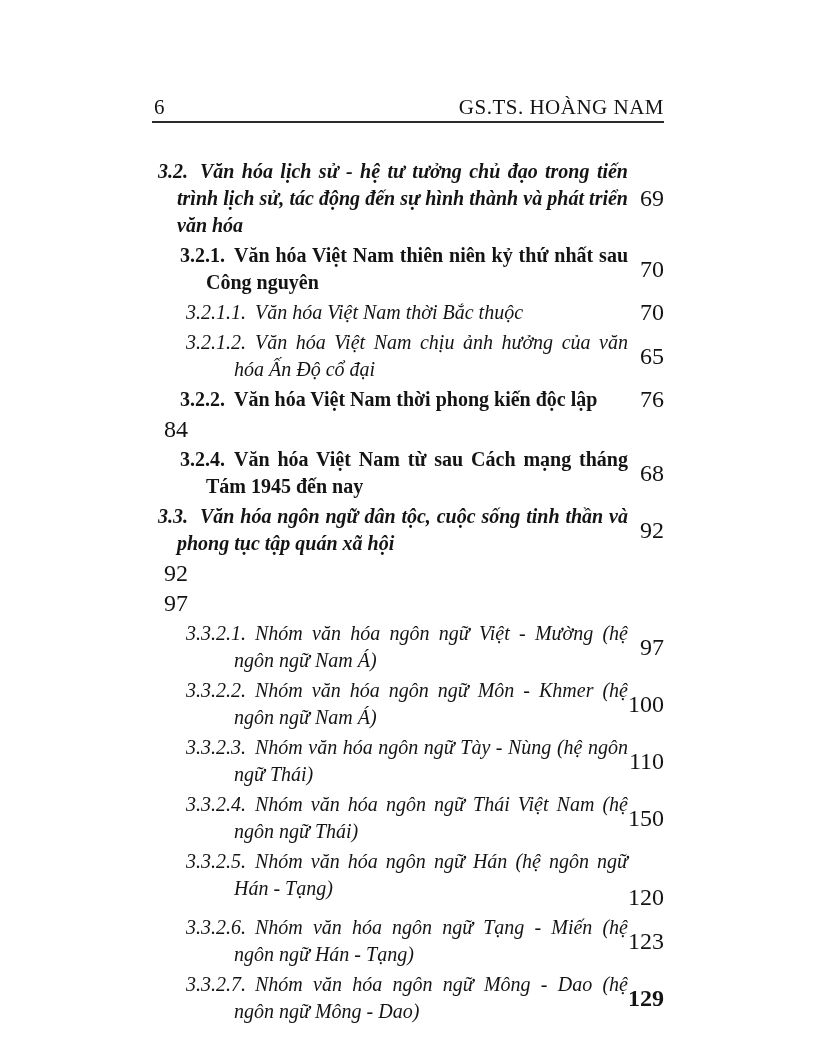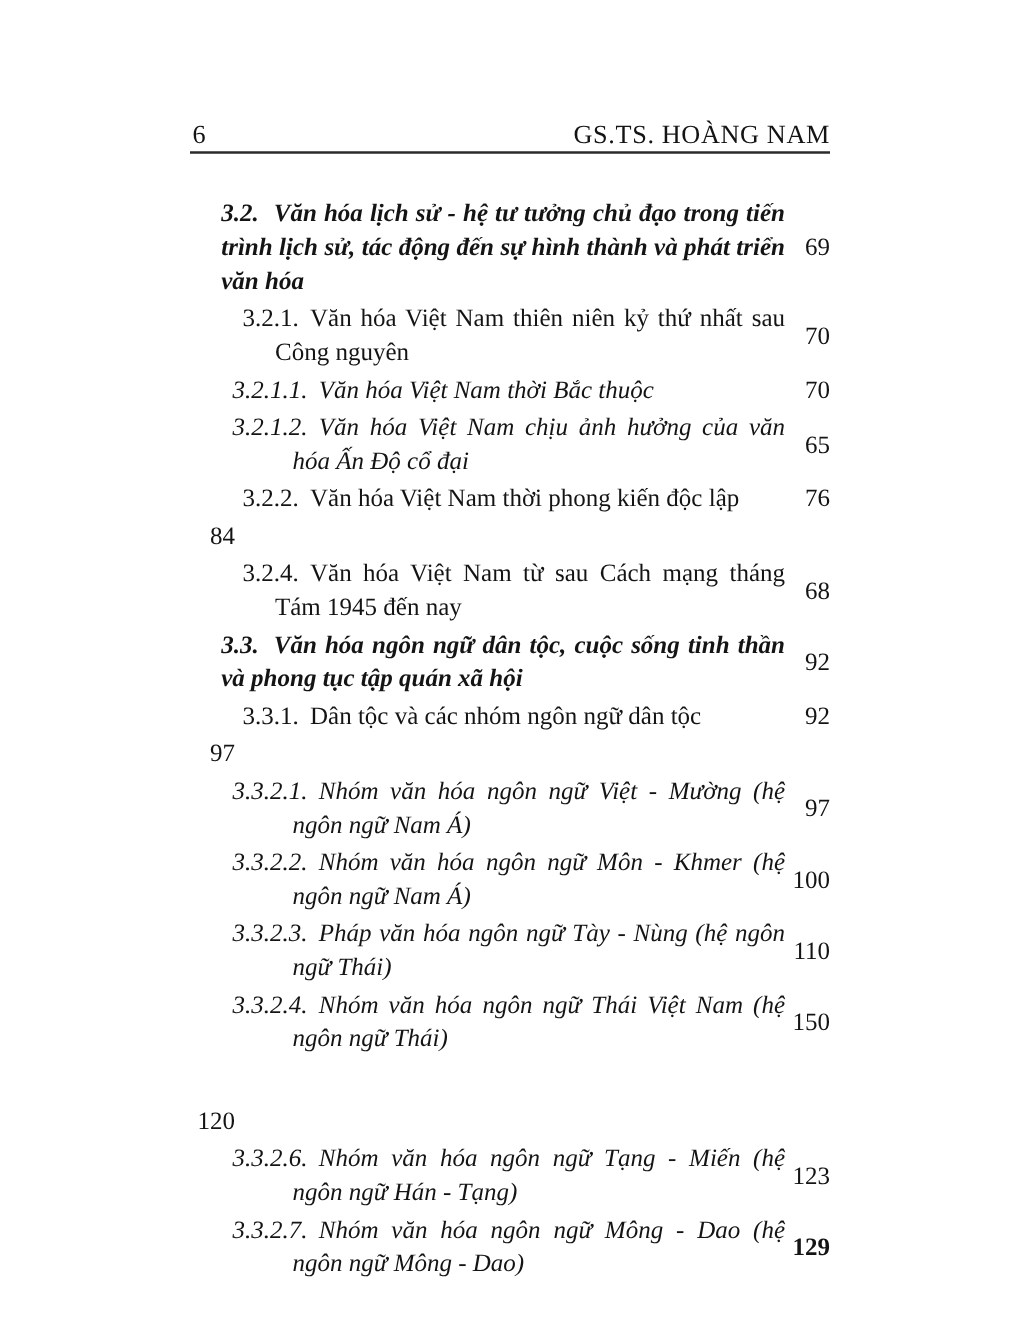--- a/index.html
+++ b/index.html
@@ -43,35 +43,35 @@
     line-height: 27px;
     text-align: justify;
   }
   .num { padding-right: 9px; white-space: nowrap; }
   
   .level-a .entry-text {
     font-weight: bold; font-style: italic;
     margin-left: 6px; width: 462px;
     padding-left: 19px; text-indent: -19px;
   }
-  .level-a .num { padding-right: 12px; margin-left: 19px; }
+  .level-a .num { padding-right: 12px; }
   
   .level-b .entry-text {
-    margin-left: 42px; width: 434px;
-    padding-left: 26px; text-indent: -26px;
+    margin-left: 28px; width: 434px;
+    padding-left: 26px; text-indent: -26px; font-weight: bold;
   }
   
   .level-c .entry-text {
     font-style: italic;
     margin-left: 34px; width: 434px;
     padding-left: 48px; text-indent: -48px;
   }
   .page-num {
     flex: 0 0 36px;
-    font-size: 20px;
+    font-size: 24px;
     line-height: 27px;
     text-align: right;
   }
   .pn-top    { align-self: flex-start; margin-top: 36px; }
   .pn-center { align-self: center; }
   .pn-bottom { align-self: flex-end; }
   .strong    { font-weight: bold; }
 </style>
 </head>
 <body>
@@ -119,49 +119,49 @@
       <p class="entry-text"><span class="num">3.2.4.</span><span>Văn hóa Việt Nam từ sau Cách mạng tháng Tám 1945 đến nay</span></p>
       <span class="page-num pn-center">68</span>
     </div>
 
     <div class="toc-row level-a">
       <p class="entry-text"><span class="num">3.3.</span><span>Văn hóa ngôn ngữ dân tộc, cuộc sống tinh thần và phong tục tập quán xã hội</span></p>
       <span class="page-num pn-center">92</span>
     </div>
 
     <div class="toc-row level-b">
-      <p class="entry-text"><span class="num">3.3.1.</span><span>Dân tộc và các nhóm ngôn ngữ dân tộc</span></p>
       <span class="page-num pn-bottom">92</span>
     </div>
 
     <div class="toc-row level-b">
       <span class="page-num pn-bottom">97</span>
     </div>
 
     <div class="toc-row level-c">
       <p class="entry-text"><span class="num">3.3.2.1.</span><span>Nhóm văn hóa ngôn ngữ Việt - Mường (hệ ngôn ngữ Nam Á)</span></p>
       <span class="page-num pn-center">97</span>
     </div>
 
     <div class="toc-row level-c">
       <p class="entry-text"><span class="num">3.3.2.2.</span><span>Nhóm văn hóa ngôn ngữ Môn - Khmer (hệ ngôn ngữ Nam Á)</span></p>
       <span class="page-num pn-center">100</span>
     </div>
 
     <div class="toc-row level-c">
-      <p class="entry-text"><span class="num">3.3.2.3.</span><span>Pháp văn hóa ngôn ngữ Tày - Nùng (hệ ngôn ngữ Thái)</span></p>
+      <p class="entry-text"><span class="num">3.3.2.3.</span><span>Nhóm văn hóa ngôn ngữ Tày - Nùng (hệ ngôn ngữ Thái)</span></p>
       <span class="page-num pn-center">110</span>
     </div>
 
     <div class="toc-row level-c">
       <p class="entry-text"><span class="num">3.3.2.4.</span><span>Nhóm văn hóa ngôn ngữ Thái Việt Nam (hệ ngôn ngữ Thái)</span></p>
       <span class="page-num pn-center">150</span>
     </div>
 
     <div class="toc-row level-c">
+      <p class="entry-text"><span class="num">3.3.2.5.</span><span>Nhóm văn hóa ngôn ngữ Hán (hệ ngôn ngữ Hán - Tạng)</span></p>
       <span class="page-num pn-top">120</span>
     </div>
 
     <div class="toc-row level-c">
       <p class="entry-text"><span class="num">3.3.2.6.</span><span>Nhóm văn hóa ngôn ngữ Tạng - Miến (hệ ngôn ngữ Hán - Tạng)</span></p>
       <span class="page-num pn-center">123</span>
     </div>
 
     <div class="toc-row level-c">
       <p class="entry-text"><span class="num">3.3.2.7.</span><span>Nhóm văn hóa ngôn ngữ Mông - Dao (hệ ngôn ngữ Mông - Dao)</span></p>

